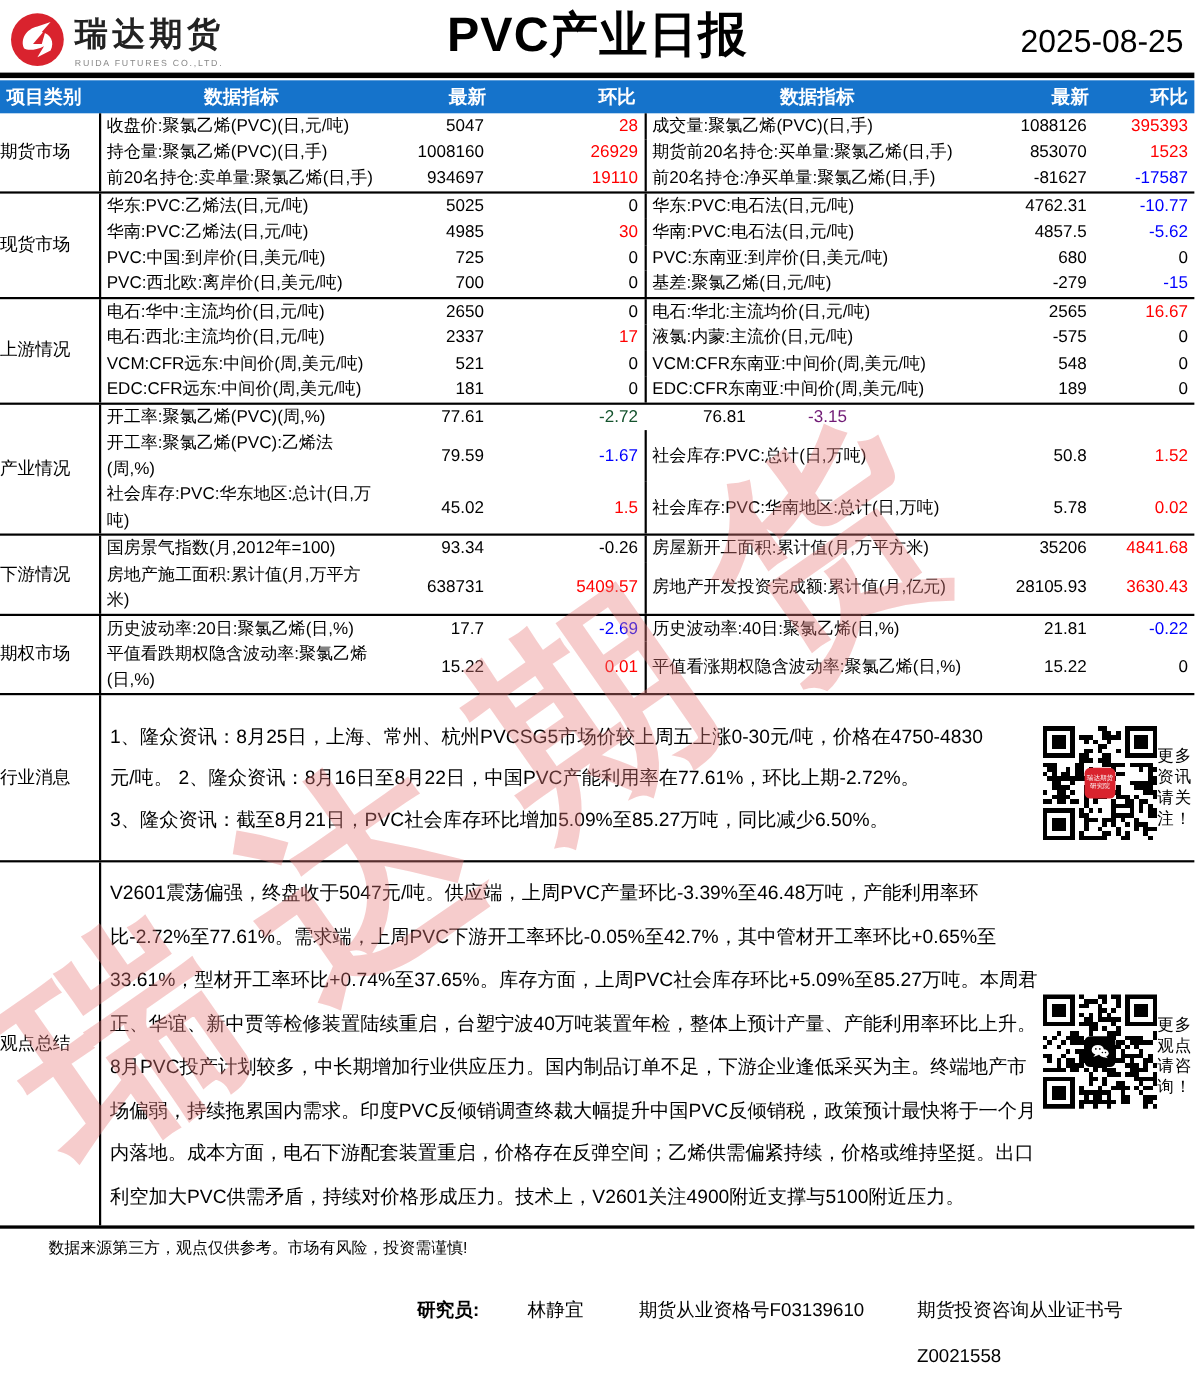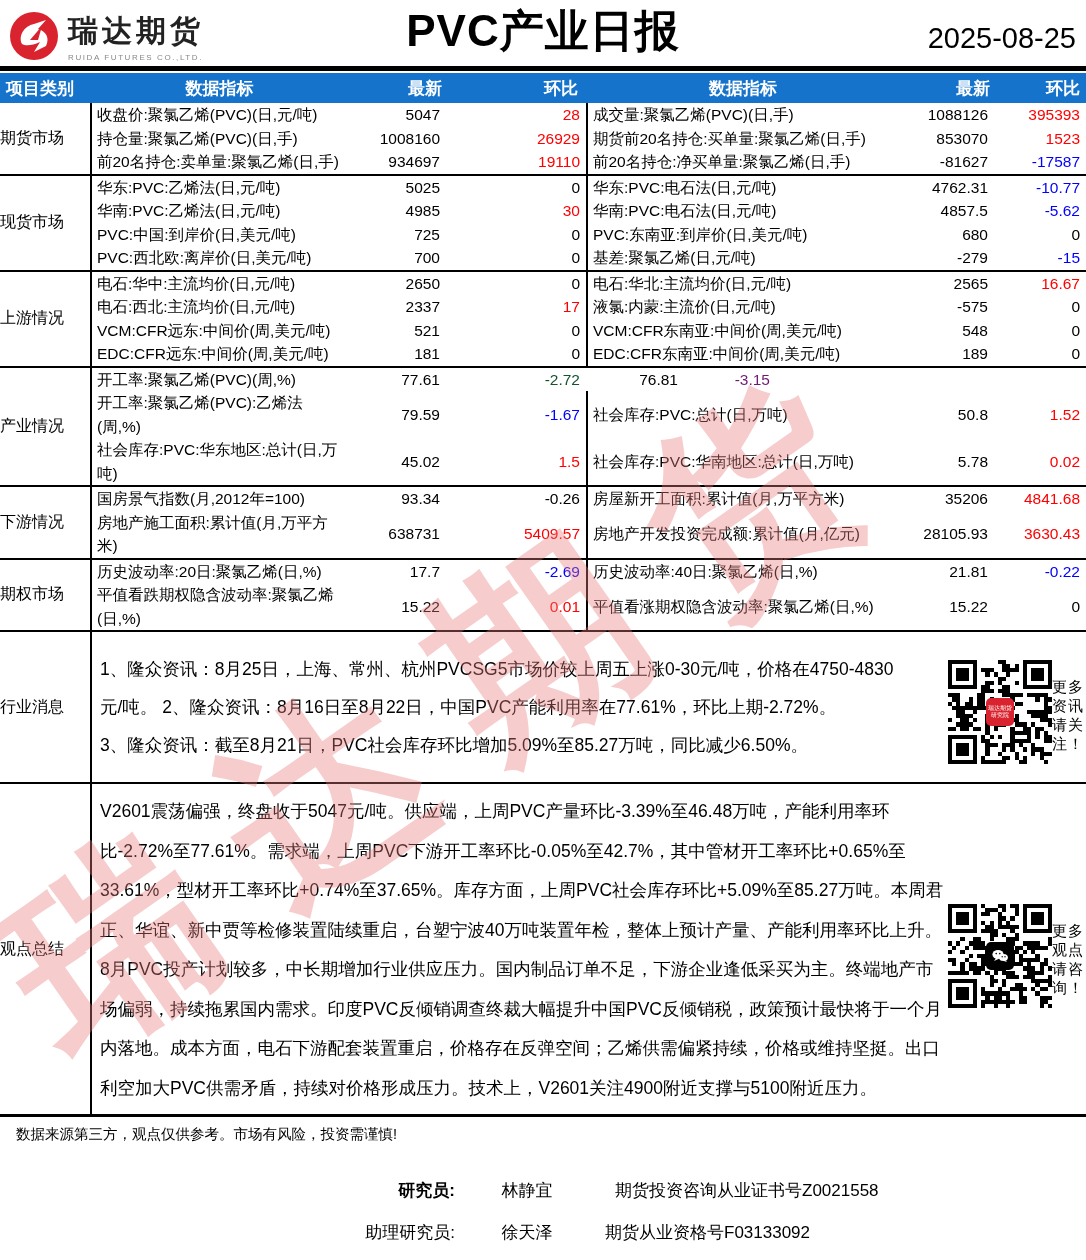--- a/index.html
+++ b/index.html
@@ -58,21 +58,21 @@
   .summary .qr-block { padding-top:14px; }
   .qr-box { position:relative; width:104px; height:104px; }
   .qr-center { position:absolute; left:50%; top:50%; transform:translate(-50%,-50%);
                width:28px; height:28px; border-radius:5px; display:flex;
                align-items:center; justify-content:center; }
   .qr-center.red { background:#D9232E; color:#fff; font-size:6px; text-align:center; line-height:7px; }
   .qr-center.black { background:#000; }
   .qr-caption { font-size:15px; margin-top:8px; letter-spacing:1px; }
 
   
-  .note { font-size:14.5px; padding:8px 0 0 16px; }
+  .note { font-size:14.5px; padding:8px 0 0 16px;margin-left:28px; }
   .researchers { margin-top:26px; font-size:17px; }
   .res-row { display:flex; line-height:42px; }
   .res-row .lbl { width:455px; text-align:right; }
   .res-row.first .lbl { font-weight:bold; }
   .res-row .nm { width:120px; text-align:center; margin-left:12px; }
   .res-row .cert1 { width:235px; margin-left:18px; }
   .res-row .cert2 { margin-left:28px; }
 
   
   .watermark { position:absolute; left:30px; top:870px; transform:rotate(-35deg);
@@ -775,20 +775,21 @@
       </div>
     </div>
   </div>
 
   <div class="note">数据来源第三方，观点仅供参考。市场有风险，投资需谨慎!</div>
 
   <div class="researchers">
     <div class="res-row first">
       <span class="lbl">研究员:</span>
       <span class="nm">林静宜</span>
+      <span class="cert1">期货从业资格号F03139610</span>
       <span class="cert2">期货投资咨询从业证书号Z0021558</span>
     </div>
     <div class="res-row">
       <span class="lbl">助理研究员:</span>
       <span class="nm">徐天泽</span>
       <span class="cert1">期货从业资格号F03133092</span>
     </div>
   </div>
 
   <div class="watermark">瑞达期货</div>

